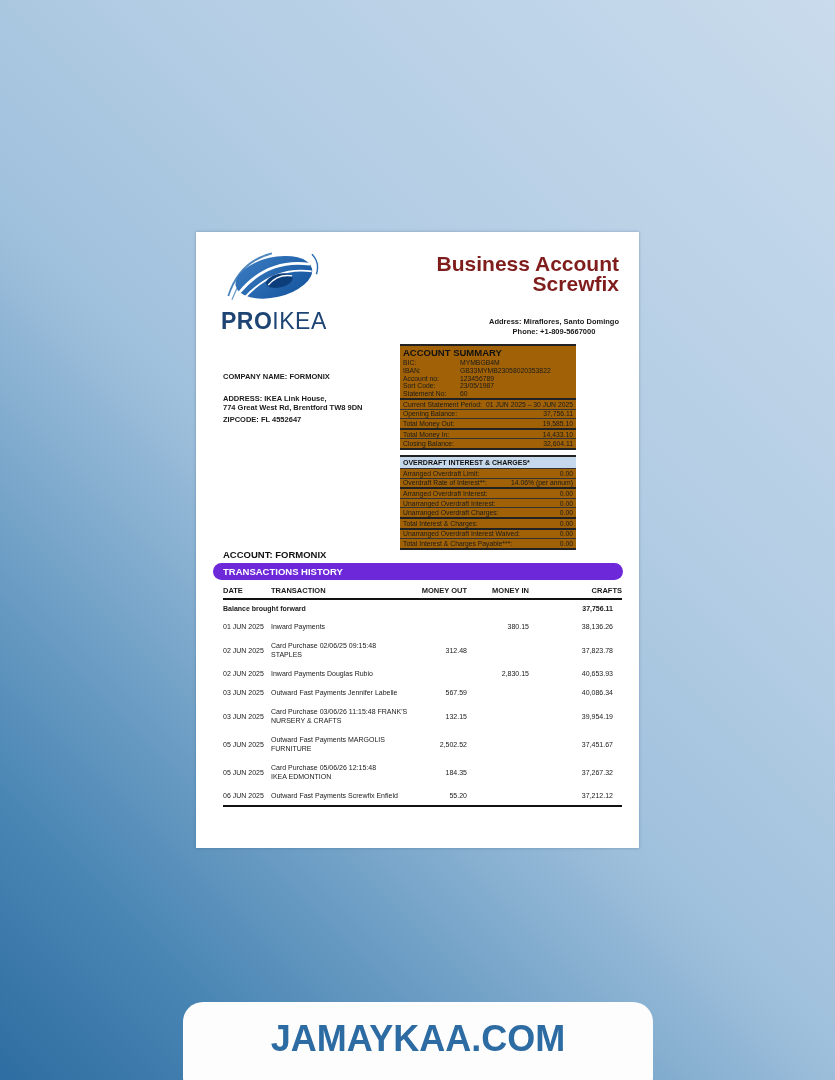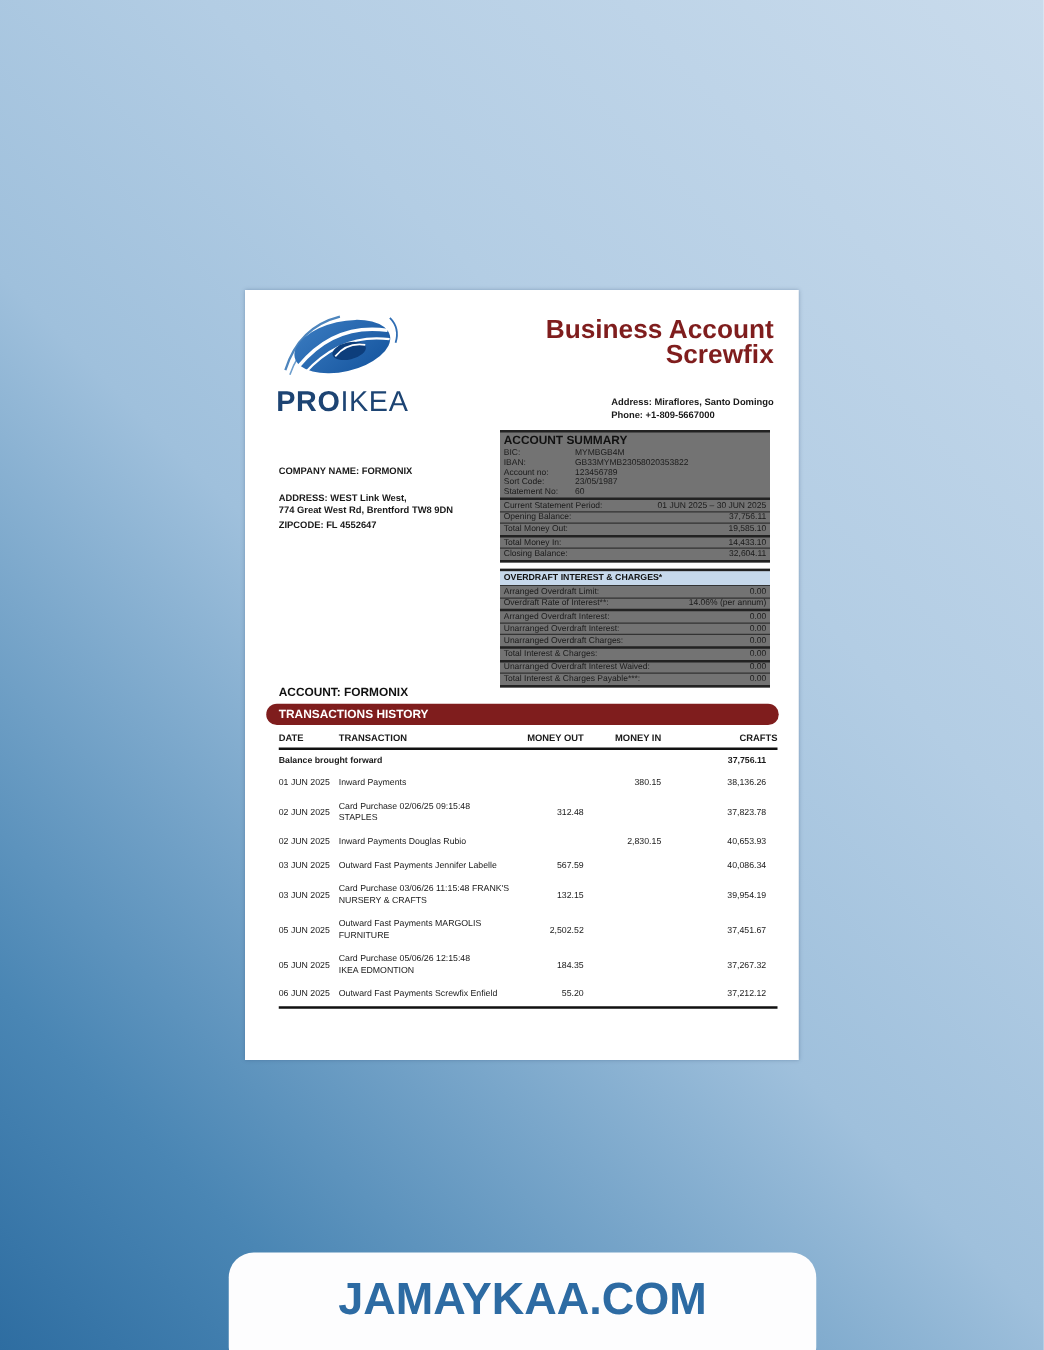--- a/index.html
+++ b/index.html
@@ -10,40 +10,40 @@
   }
   
   .sheet{
     position:absolute;left:196px;top:232px;width:443px;height:616px;
     background:#ffffff;box-shadow:0 0 3px rgba(40,70,110,.35);
   }
   .logo-wrap{position:absolute;left:25px;top:14px;}
   .brand{position:absolute;left:25px;top:76px;font-size:23px;letter-spacing:.5px;color:#1d4473;}
   .brand .b1{font-weight:bold;}
   .doc-title{position:absolute;right:20px;top:22px;text-align:right;font-size:21px;font-weight:bold;line-height:20px;color:#7f1d1d;}
-  .contact{position:absolute;right:20px;top:85px;text-align:left;font-size:7.5px;font-weight:bold;line-height:9.5px;color:#1a1a1a;}
+  .contact{position:absolute;right:20px;top:85px;text-align:center;font-size:7.5px;font-weight:bold;line-height:9.5px;color:#1a1a1a;}
   .company{position:absolute;left:27px;top:140px;width:175px;font-size:7.5px;font-weight:bold;line-height:9.5px;color:#1a1a1a;}
   .company .cname{margin-bottom:12px;}
   .company .zip{margin-top:2px;}
   
-  .sumbox{position:absolute;left:204px;width:216px;background:#737373;border-top:2px solid #222;box-sizing:border-box;}
+  .sumbox{position:absolute;left:204px;width:176px;background:#a16207;border-top:2px solid #222;box-sizing:border-box;}
   .sumbox.acct{top:112px;}
   .sumbox.ovd{top:223px;border-bottom:2px solid #222;}
   .sum-title{font-size:9.5px;font-weight:bold;line-height:12px;padding:1px 3px 0 3px;color:#111;}
   .ovd-title{font-size:7px;font-weight:bold;line-height:11px;padding:0 3px;background:#c6d8eb;border-bottom:1px solid #333;color:#111;}
   .irow{display:flex;font-size:6.8px;line-height:7.8px;padding:0 3px;color:#1a1a1a;}
   .irow .lab{width:57px;flex:none;}
   .brow{display:flex;justify-content:space-between;align-items:center;height:8.6px;font-size:6.8px;padding:0 3px;border-top:1px solid #333;color:#1a1a1a;}
   .brow.first{border-top:2px solid #222;}
   .brow.last{border-bottom:2px solid #222;}
   .brow.thick{border-top-width:2px;border-top-color:#222;}
   
   .acct-line{position:absolute;left:27px;top:317px;font-size:9.5px;font-weight:bold;color:#111;}
   .tx-banner{position:absolute;left:17px;top:331px;width:410px;height:17px;border-radius:8.5px;
-    background:#7f1d1d;color:#fff;font-size:9.5px;font-weight:bold;line-height:17px;padding-left:10px;box-sizing:border-box;}
+    background:#6d28d9;color:#fff;font-size:9.5px;font-weight:bold;line-height:17px;padding-left:10px;box-sizing:border-box;}
   .tx-table{position:absolute;left:27px;top:352px;width:399px;font-size:7px;color:#1a1a1a;}
   .tx-head{display:flex;font-size:7.5px;font-weight:bold;line-height:14px;height:14px;border-bottom:2px solid #111;}
   .tx-row{display:flex;align-items:center;padding:5px 0;line-height:9px;}
   .tx-row.bf{font-weight:bold;padding:4px 0;}
   .c-date{width:48px;flex:none;}
   .c-desc{width:140px;flex:none;white-space:pre-line;}
   .c-out{width:56px;flex:none;text-align:right;}
   .c-in{width:62px;flex:none;text-align:right;}
   .c-bal{width:93px;flex:none;text-align:right;}
   .c-bal.val{box-sizing:border-box;padding-right:9px;}
@@ -88,21 +88,21 @@
     <div>Business Account</div>
     <div>Screwfix</div>
   </div>
   <div class="contact">
     <div>Address: Miraflores, Santo Domingo</div>
     <div>Phone: +1-809-5667000</div>
   </div>
 
   <div class="company">
     <div class="cname">COMPANY NAME: FORMONIX</div>
-    <div>ADDRESS: WEST Link West,</div>
+    <div>ADDRESS: IKEA Link House,</div>
     <div>774 Great West Rd, Brentford TW8 9DN</div>
     <div class="zip">ZIPCODE: FL 4552647</div>
   </div>
 
   <div class="sumbox acct">
     <div class="sum-title">ACCOUNT SUMMARY</div>
     <div class="irow">
         <span class="lab">BIC:</span>
         <span>MYMBGB4M</span>
       </div>

